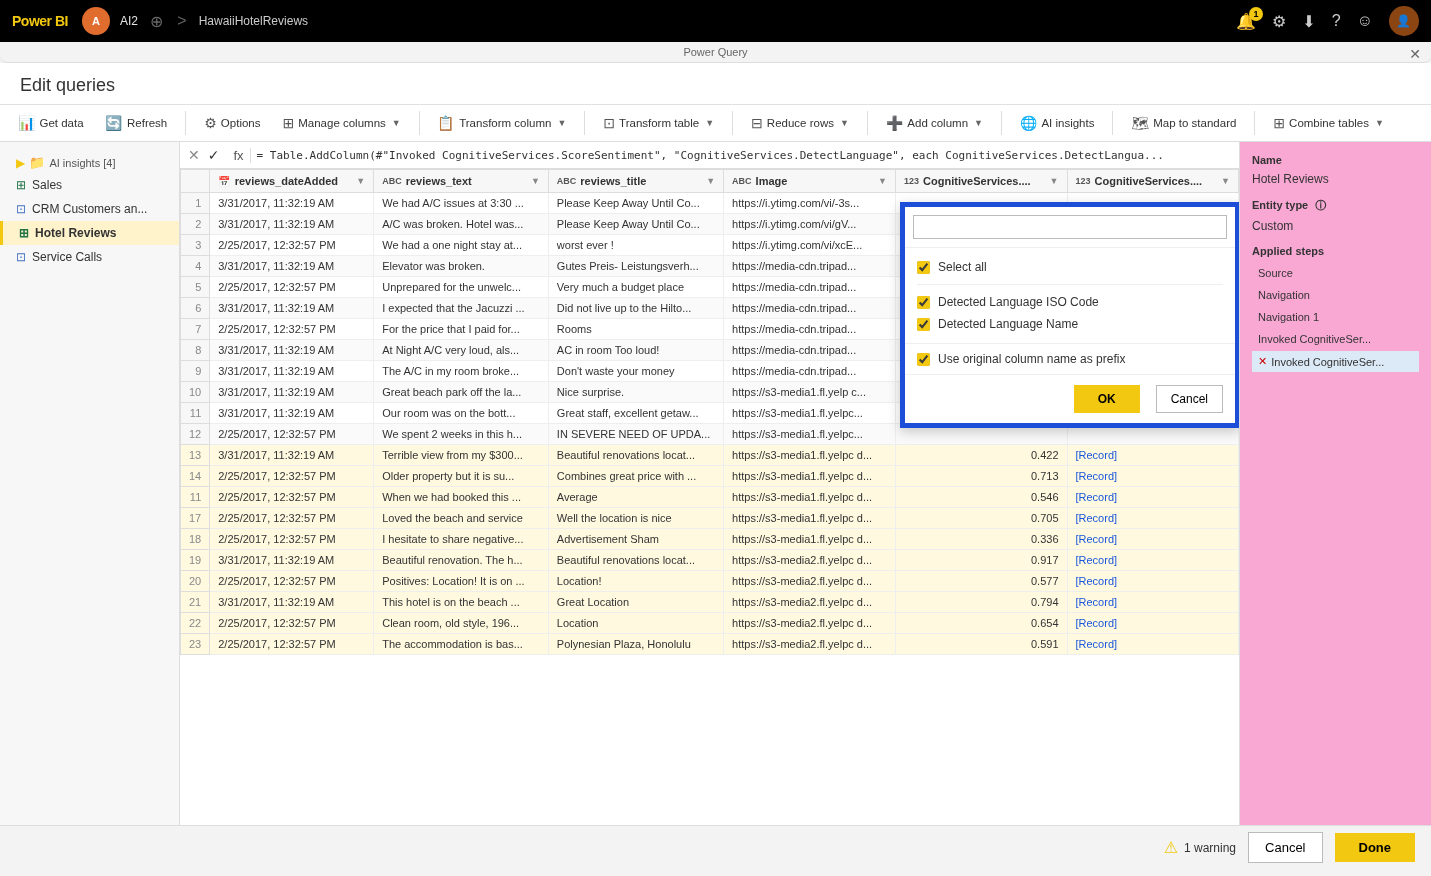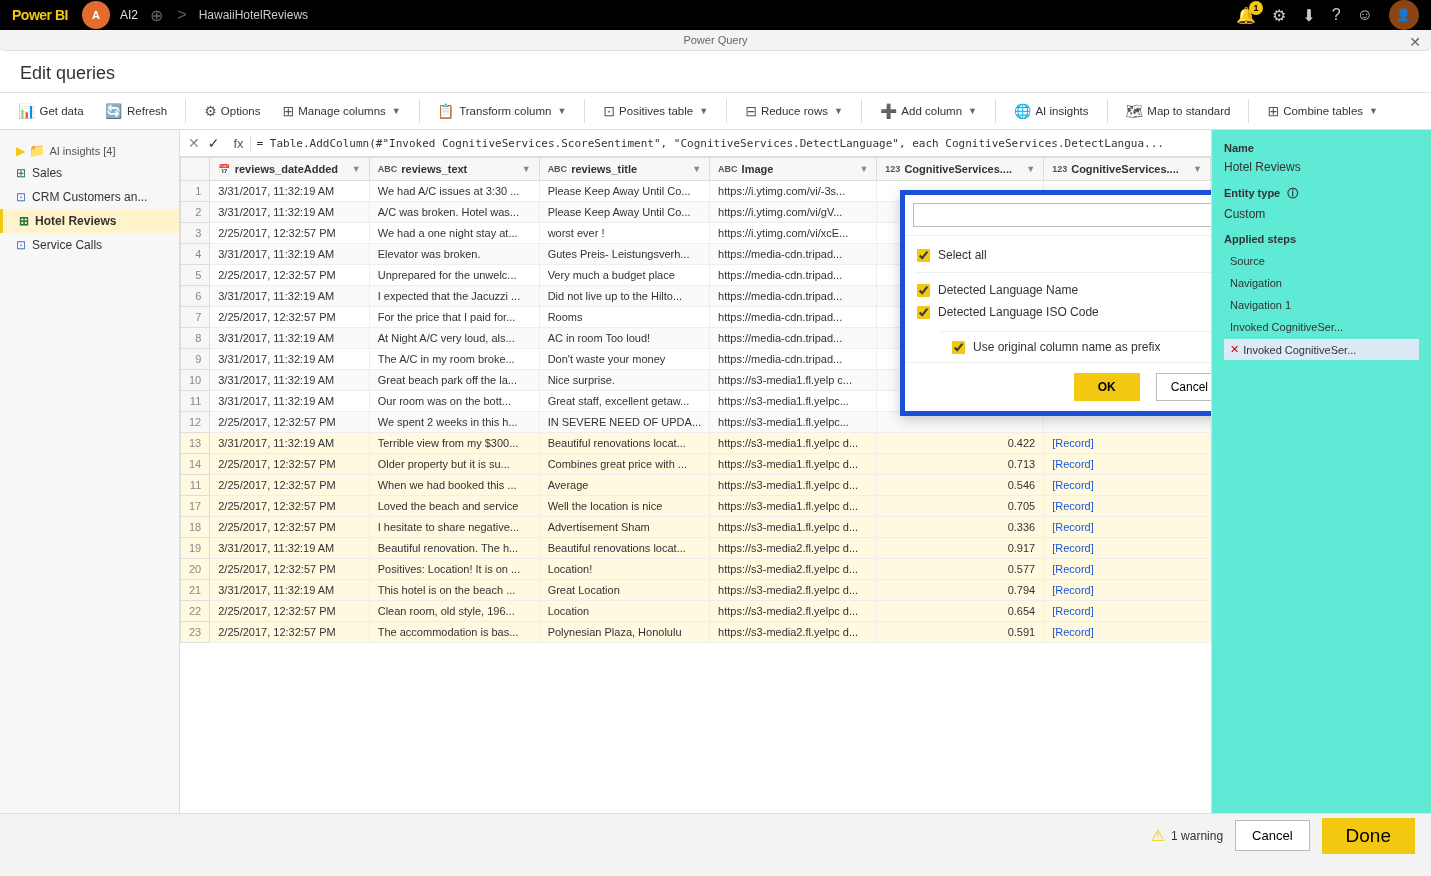--- a/index.html
+++ b/index.html
@@ -1,19 +1,19 @@
 <!DOCTYPE html>
 <html><head>
   <meta charset="utf-8">
   <style>
     * { box-sizing: border-box; margin: 0; padding: 0; }
     body { font-family: 'Segoe UI', Arial, sans-serif; font-size: 12px; background: #f3f3f3; color: #333; height: 876px; overflow: hidden; }
 
     
-    .topbar { background: #000; color: #fff; height: 30px; display: flex; align-items: center; padding: 0 12px; gap: 10px; }
+    .topbar { background: #000; color: #fff; height: 42px; display: flex; align-items: center; padding: 0 12px; gap: 10px; }
     .topbar-logo { font-size: 14px; font-weight: 700; color: #f2c811; letter-spacing: -0.5px; margin-right: 4px; }
     .topbar-avatar { width: 28px; height: 28px; border-radius: 50%; background: #e06c2e; display: flex; align-items: center; justify-content: center; font-size: 11px; font-weight: 700; color: #fff; }
     .topbar-username { font-size: 12px; color: #e5e5e5; }
     .topbar-sep { color: #666; font-size: 16px; margin: 0 2px; }
     .topbar-breadcrumb { font-size: 12px; color: #ccc; }
     .topbar-spacer { flex: 1; }
     .topbar-icons { display: flex; align-items: center; gap: 16px; }
     .topbar-icon-btn { color: #ccc; font-size: 16px; cursor: pointer; position: relative; }
     .topbar-badge { position: absolute; top: -5px; right: -7px; background: #f2c811; color: #000; border-radius: 50%; width: 14px; height: 14px; font-size: 9px; display: flex; align-items: center; justify-content: center; font-weight: 700; }
 
@@ -66,47 +66,47 @@
     thead th .col-icon { font-size: 10px; color: #555; }
     thead th .col-filter { font-size: 9px; color: #888; margin-left: auto; cursor: pointer; }
     tbody td { border: 1px solid #eee; padding: 4px 8px; white-space: nowrap; max-width: 160px; overflow: hidden; text-overflow: ellipsis; }
     tbody tr:nth-child(even) { background: #fafafa; }
     .row-num { color: #888; text-align: right; min-width: 28px; background: #f7f7f7; border-color: #ddd; }
     .record-link { color: #1a56db; cursor: pointer; }
     .score-cell { text-align: right; }
     .highlighted-row td { background: #fff9e0 !important; }
 
     
-    .right-panel { width: 220px; border-left: 1px solid #ddd; background: #5eead4; padding: 12px; overflow-y: auto; }
+    .right-panel { width: 192px; border-left: 1px solid #ddd; background: #f9a8d4; padding: 12px; overflow-y: auto; }
     .rp-section-title { font-size: 11px; font-weight: 700; color: #333; margin-bottom: 6px; }
     .rp-value { font-size: 12px; color: #333; margin-bottom: 12px; }
     .rp-steps { font-size: 11px; }
     .rp-step { padding: 4px 6px; margin-bottom: 2px; cursor: pointer; display: flex; align-items: center; gap: 4px; }
     .rp-step.active { background: #dce9f7; }
     .rp-step-x { color: #c00; font-size: 11px; cursor: pointer; }
 
     
     .popup-overlay { position: absolute; top: 60px; left: 720px; width: 340px; background: #fff; border: 5px solid #1d4ed8; box-shadow: 0 4px 12px rgba(0,0,0,0.2); z-index: 100; padding: 0; }
     .popup-search { padding: 8px; border-bottom: 1px solid #eee; }
     .popup-search input { width: 100%; border: 1px solid #bbb; padding: 4px 8px; font-size: 12px; outline: none; }
     .popup-list { padding: 8px 12px; }
     .popup-item { display: flex; align-items: center; gap: 8px; padding: 4px 0; font-size: 12px; }
     .popup-item input[type=checkbox] { accent-color: #f2c811; }
     .popup-divider { border-bottom: 1px solid #eee; margin: 6px 0; }
-    .popup-prefix { display: flex; align-items: flex-end; gap: 8px; padding: 8px 12px; font-size: 12px; border-top: 1px solid #eee; margin-left: 35px; }
+    .popup-prefix { display: flex; align-items: flex-end; gap: 8px; padding: 8px 12px; font-size: 12px; border-top: 1px solid #eee; }
     .popup-prefix input[type=checkbox] { accent-color: #f2c811; }
     .popup-buttons { display: flex; gap: 16px; padding: 10px 12px; justify-content: flex-end; border-top: 1px solid #eee; }
     .btn-ok { background: #f2c811; border: none; padding: 6px 24px; font-size: 12px; font-weight: 600; cursor: pointer; }
     .btn-cancel { background: #fff; border: 1px solid #bbb; padding: 6px 14px; font-size: 12px; cursor: pointer; }
 
     
     .bottom-bar { height: 44px; background: #f3f3f3; border-top: 1px solid #ddd; display: flex; align-items: center; justify-content: flex-end; padding: 0 16px; gap: 12px; }
     .warning-text { display: flex; align-items: center; gap: 6px; font-size: 12px; color: #333; }
     .warning-icon { color: #f2c811; font-size: 16px; }
-    .btn-done { background: #f2c811; border: none; padding: 7px 24px; font-size: 19px; font-weight: 400; cursor: pointer; }
+    .btn-done { background: #f2c811; border: none; padding: 7px 24px; font-size: 13px; font-weight: 700; cursor: pointer; }
     .btn-bot-cancel { background: #fff; border: 1px solid #bbb; padding: 7px 16px; font-size: 13px; cursor: pointer; }
   </style>
 </head>
 <body>
 
 <div class="topbar">
   <span class="topbar-logo">Power BI</span>
   <div class="topbar-avatar">A</div>
   <span class="topbar-username">AI2</span>
   <span class="topbar-sep">⊕</span>
@@ -156,21 +156,21 @@
     </div>
     <div class="tb-sep"></div>
     <div class="tb-btn">
       <span class="icon">📋</span>
       <span>Transform column</span>
       <span class="tb-arrow">▼</span>
     </div>
     <div class="tb-sep"></div>
     <div class="tb-btn">
       <span class="icon">⊡</span>
-      <span>Positives table</span>
+      <span>Transform table</span>
       <span class="tb-arrow">▼</span>
     </div>
     <div class="tb-sep"></div>
     <div class="tb-btn">
       <span class="icon">⊟</span>
       <span>Reduce rows</span>
       <span class="tb-arrow">▼</span>
     </div>
     <div class="tb-sep"></div>
     <div class="tb-btn">
@@ -490,25 +490,25 @@
           <input type="text" placeholder="" style="">
         </div>
         <div class="popup-list">
           <div class="popup-item">
             <input type="checkbox" checked="" style="">
             <span>Select all</span>
           </div>
           <div class="popup-divider"></div>
           <div class="popup-item">
             <input type="checkbox" checked="" style="">
-            <span>Detected Language Name</span>
+            <span>Detected Language ISO Code</span>
           </div>
           <div class="popup-item">
             <input type="checkbox" checked="" style="">
-            <span>Detected Language ISO Code</span>
+            <span>Detected Language Name</span>
           </div>
         </div>
         <div class="popup-prefix">
           <input type="checkbox" checked="" style="">
           <span>Use original column name as prefix</span>
         </div>
         <div class="popup-buttons">
           <button class="btn-ok">OK</button>
           <button class="btn-cancel">Cancel</button>
         </div>

